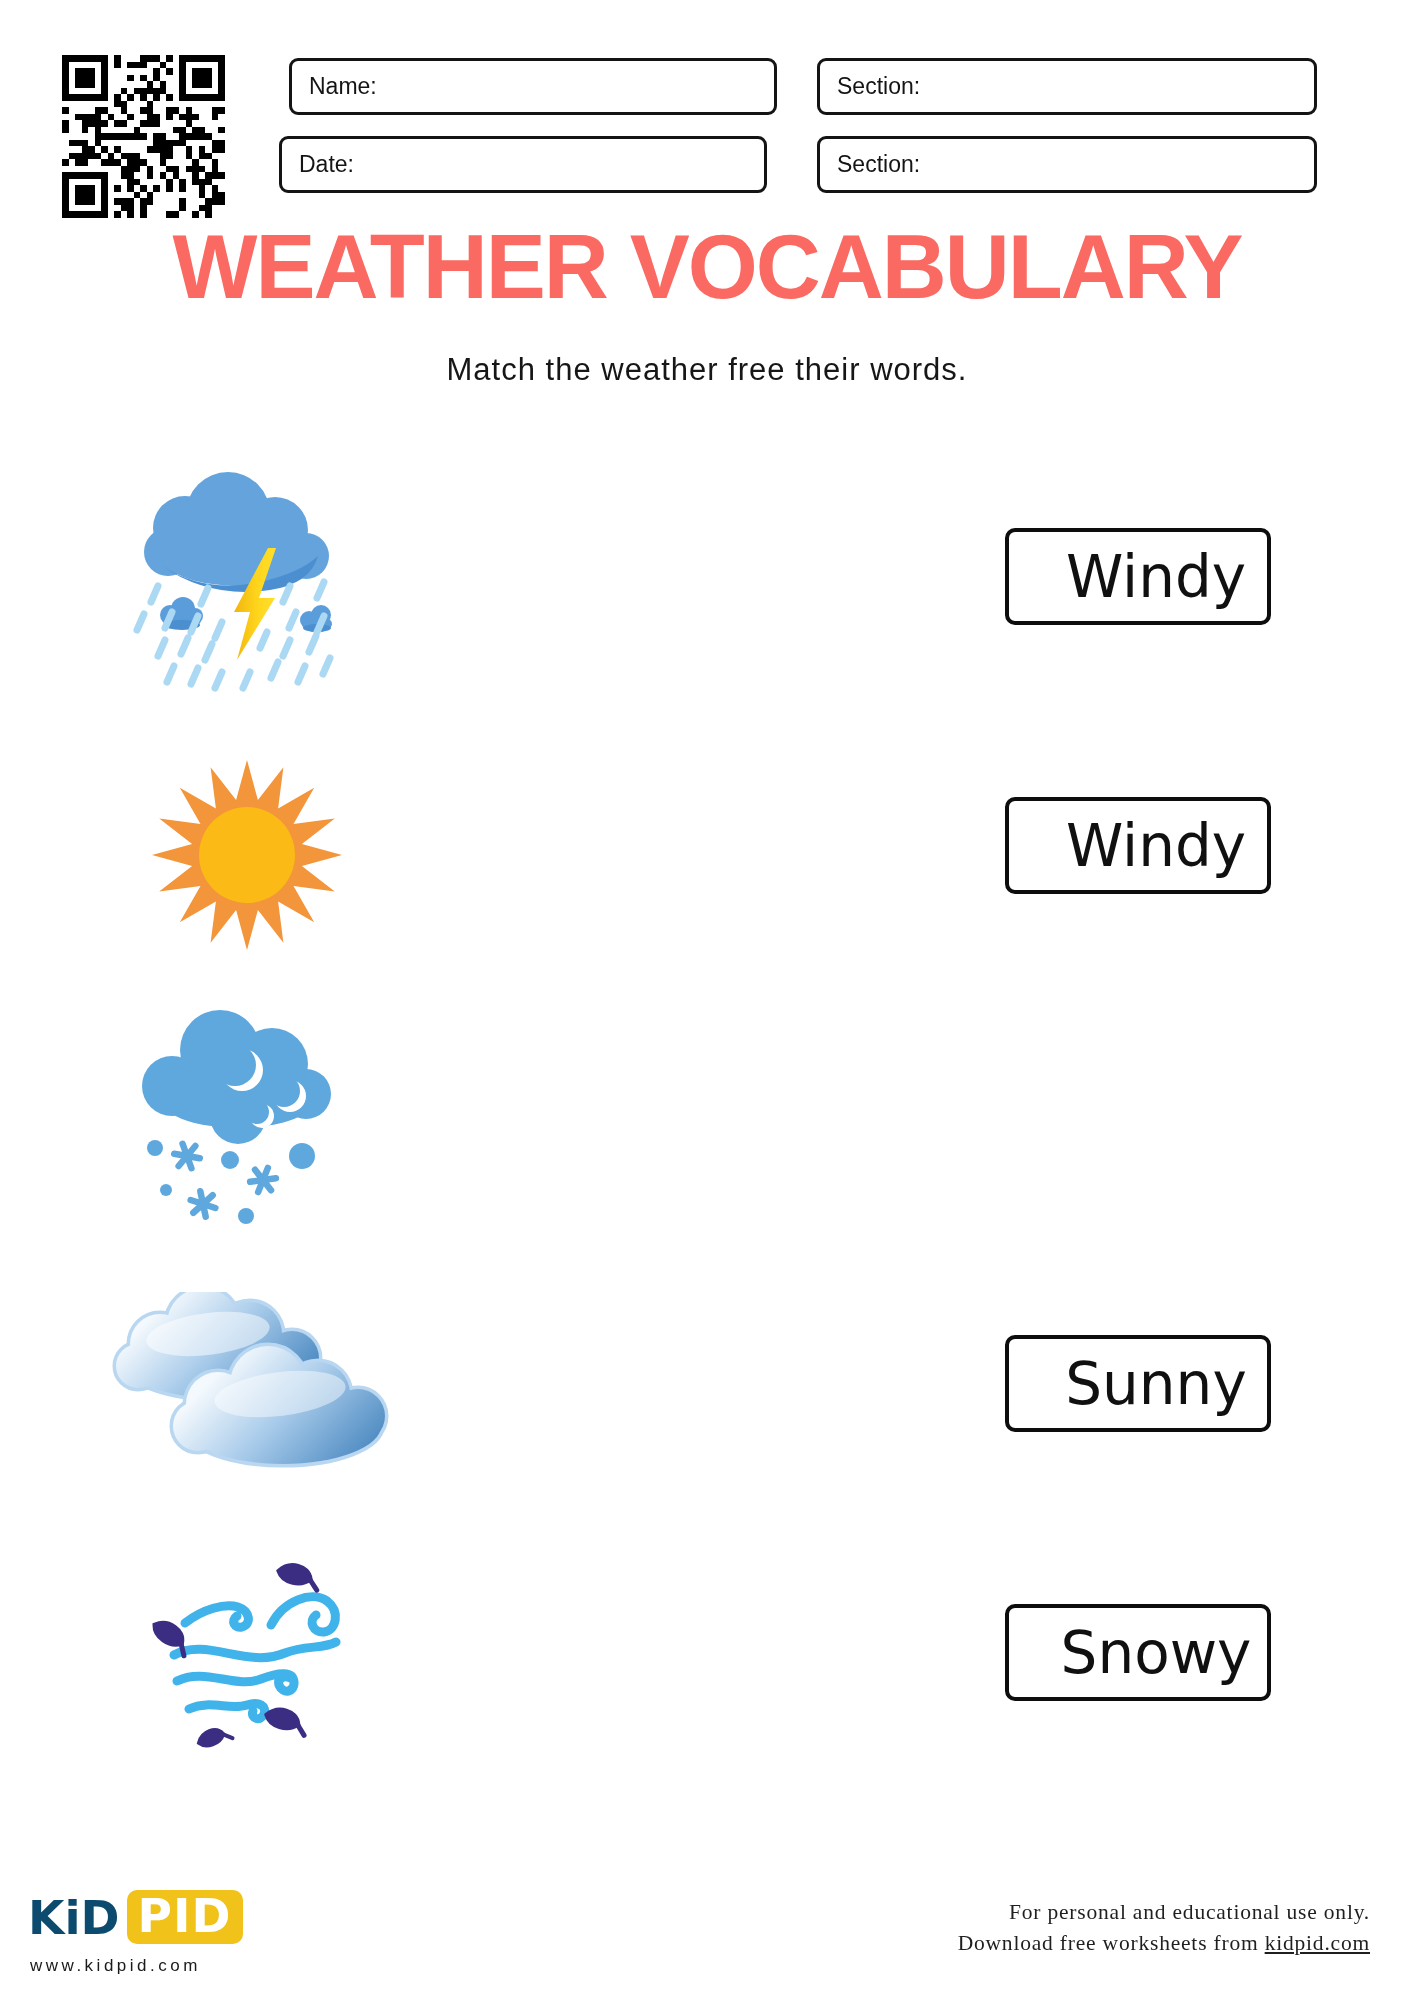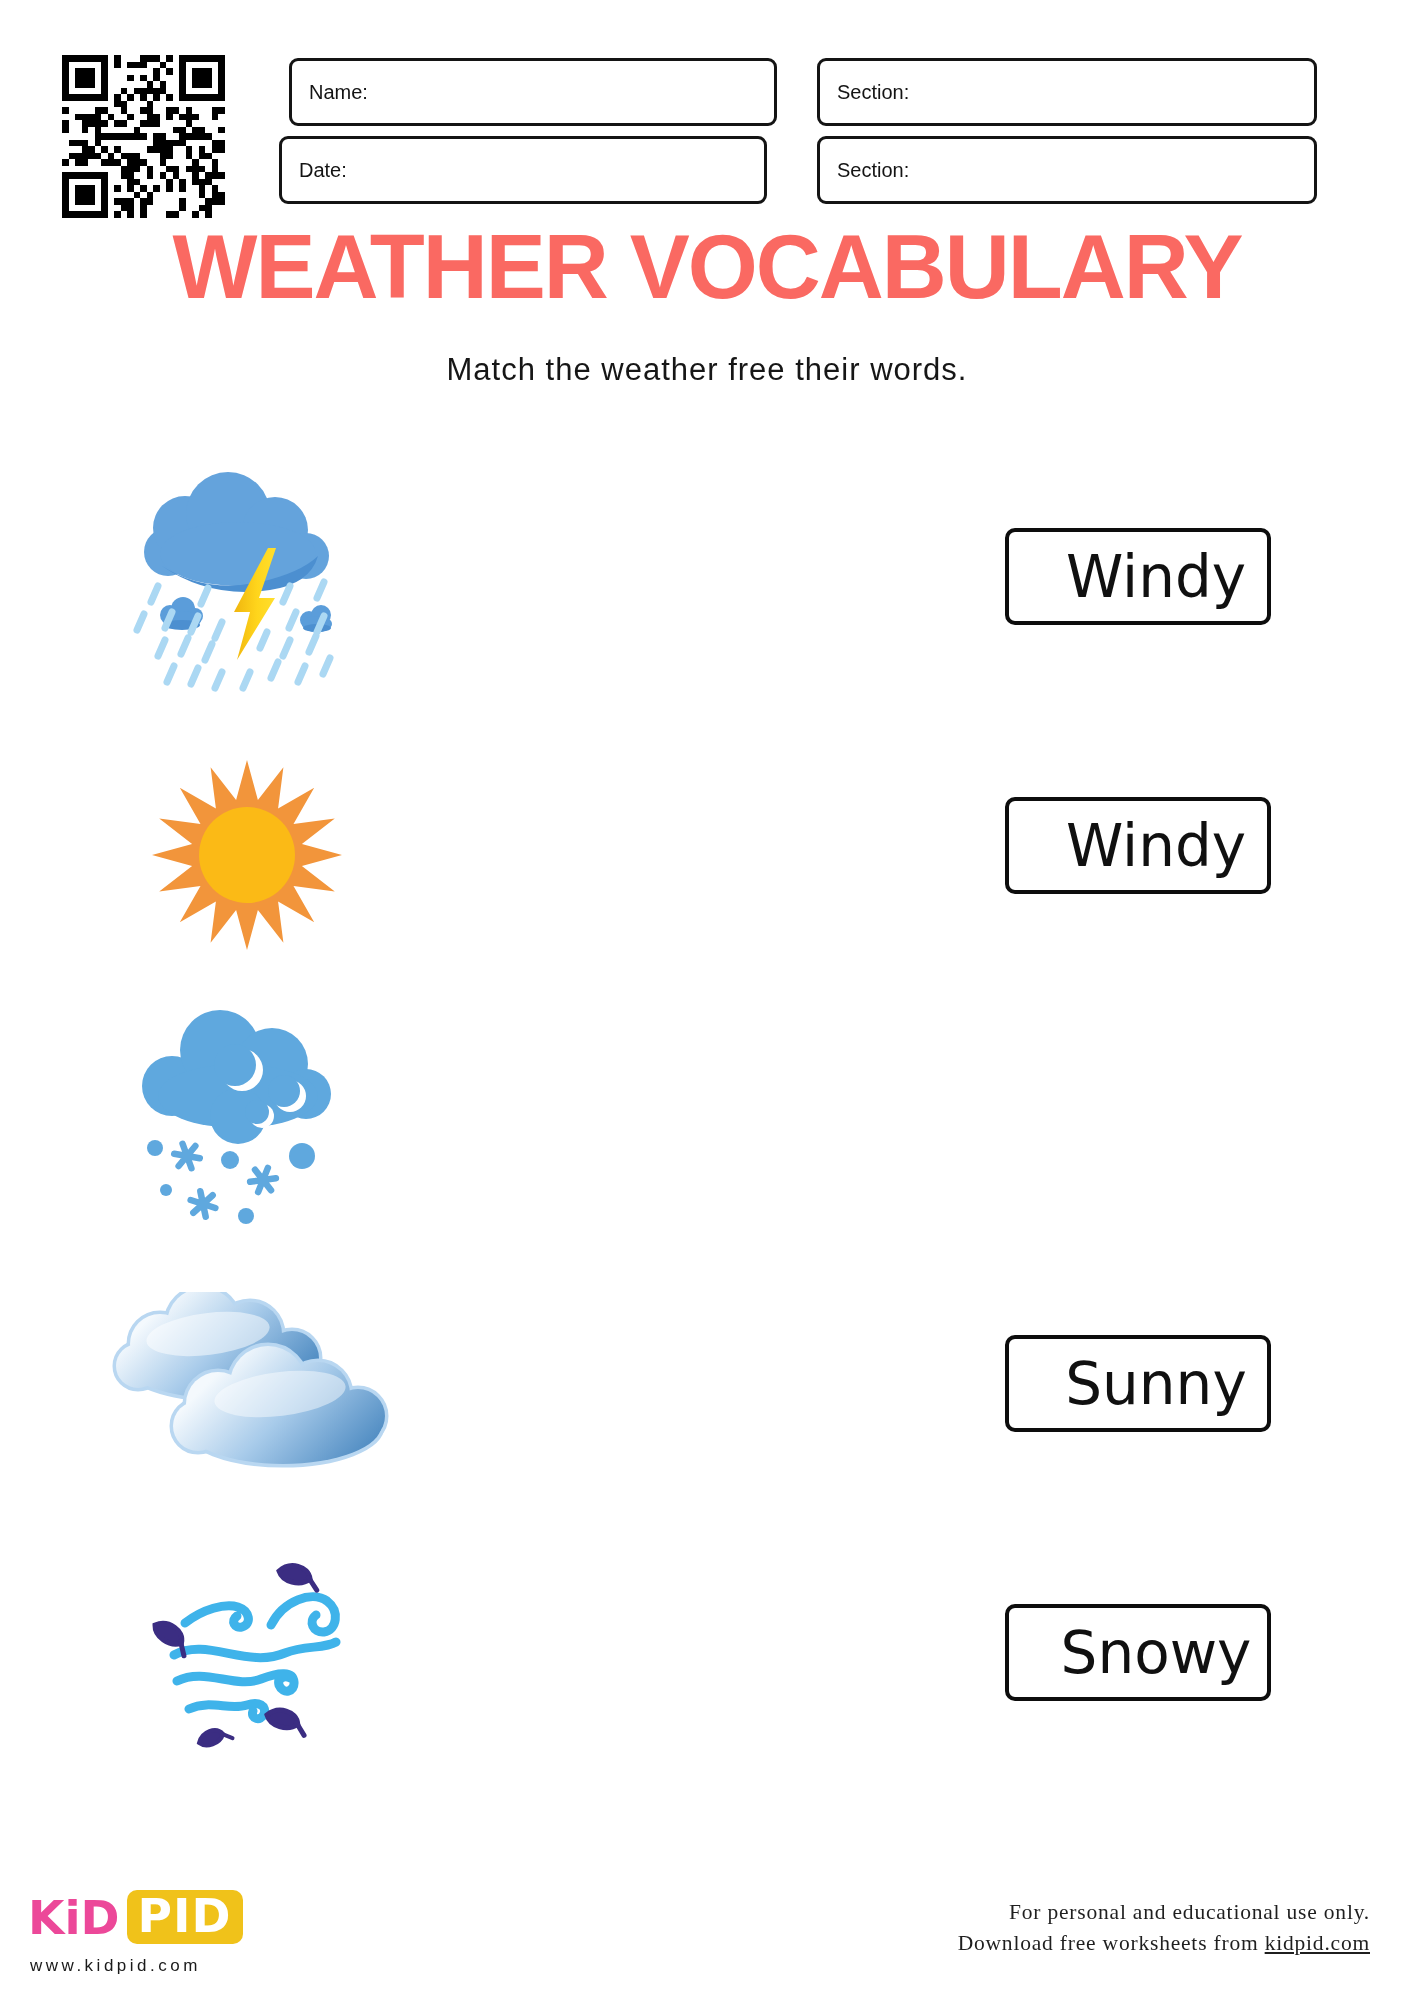--- a/index.html
+++ b/index.html
@@ -1,22 +1,22 @@
 <!DOCTYPE html>
 <html><head>
 <meta charset="utf-8">
 <style>
   html,body{margin:0;padding:0;background:#e9e9e9;}
   .page{position:relative;width:1414px;height:2000px;background:#ffffff;margin:0 auto;
         font-family:"Liberation Sans",sans-serif;overflow:hidden;}
 
   
-  .field{position:absolute;height:68px;border:3px solid #141414;border-radius:9px;
+  .field{position:absolute;height:57px;border:3px solid #141414;border-radius:9px;
          display:flex;align-items:center;padding-left:17px;box-sizing:border-box;
-         font-size:20px;color:#141414;background:#fff;}
+         font-size:23px;color:#141414;background:#fff;}
   .f-name{left:289px;top:58px;width:488px;}
   .f-section{left:817px;top:58px;width:500px;}
   .f-date{left:279px;top:136px;width:488px;}
   .f-teacher{left:817px;top:136px;width:500px;}
 
   .qr{position:absolute;left:62px;top:55px;width:163px;height:163px;}
   .qr svg{display:block;width:100%;height:100%;}
 
   .title{position:absolute;left:0;right:0;top:220px;text-align:center;
          font-size:90px;font-weight:800;letter-spacing:-2px;line-height:1.05;
@@ -547,21 +547,21 @@
     <span>Windy</span>
   </div>
   <div class="word-box w-3">
     <span>Sunny</span>
   </div>
   <div class="word-box w-4">
     <span>Snowy</span>
   </div>
 
   <div class="logo">
-    <span class="logo-kid" style="color: #ec4899;">KiD</span>
+    <span class="logo-kid" style="color: #0c4a6e;">KiD</span>
     <span class="logo-pid" style="background: rgb(240, 194, 26);">PID</span>
   </div>
   <div class="website">www.kidpid.com</div>
 
   <div class="license">
     <div>For personal and educational use only.</div>
     <div><span>Download free worksheets from </span><a href="#">kidpid.com</a></div>
   </div>
 
 </div>

